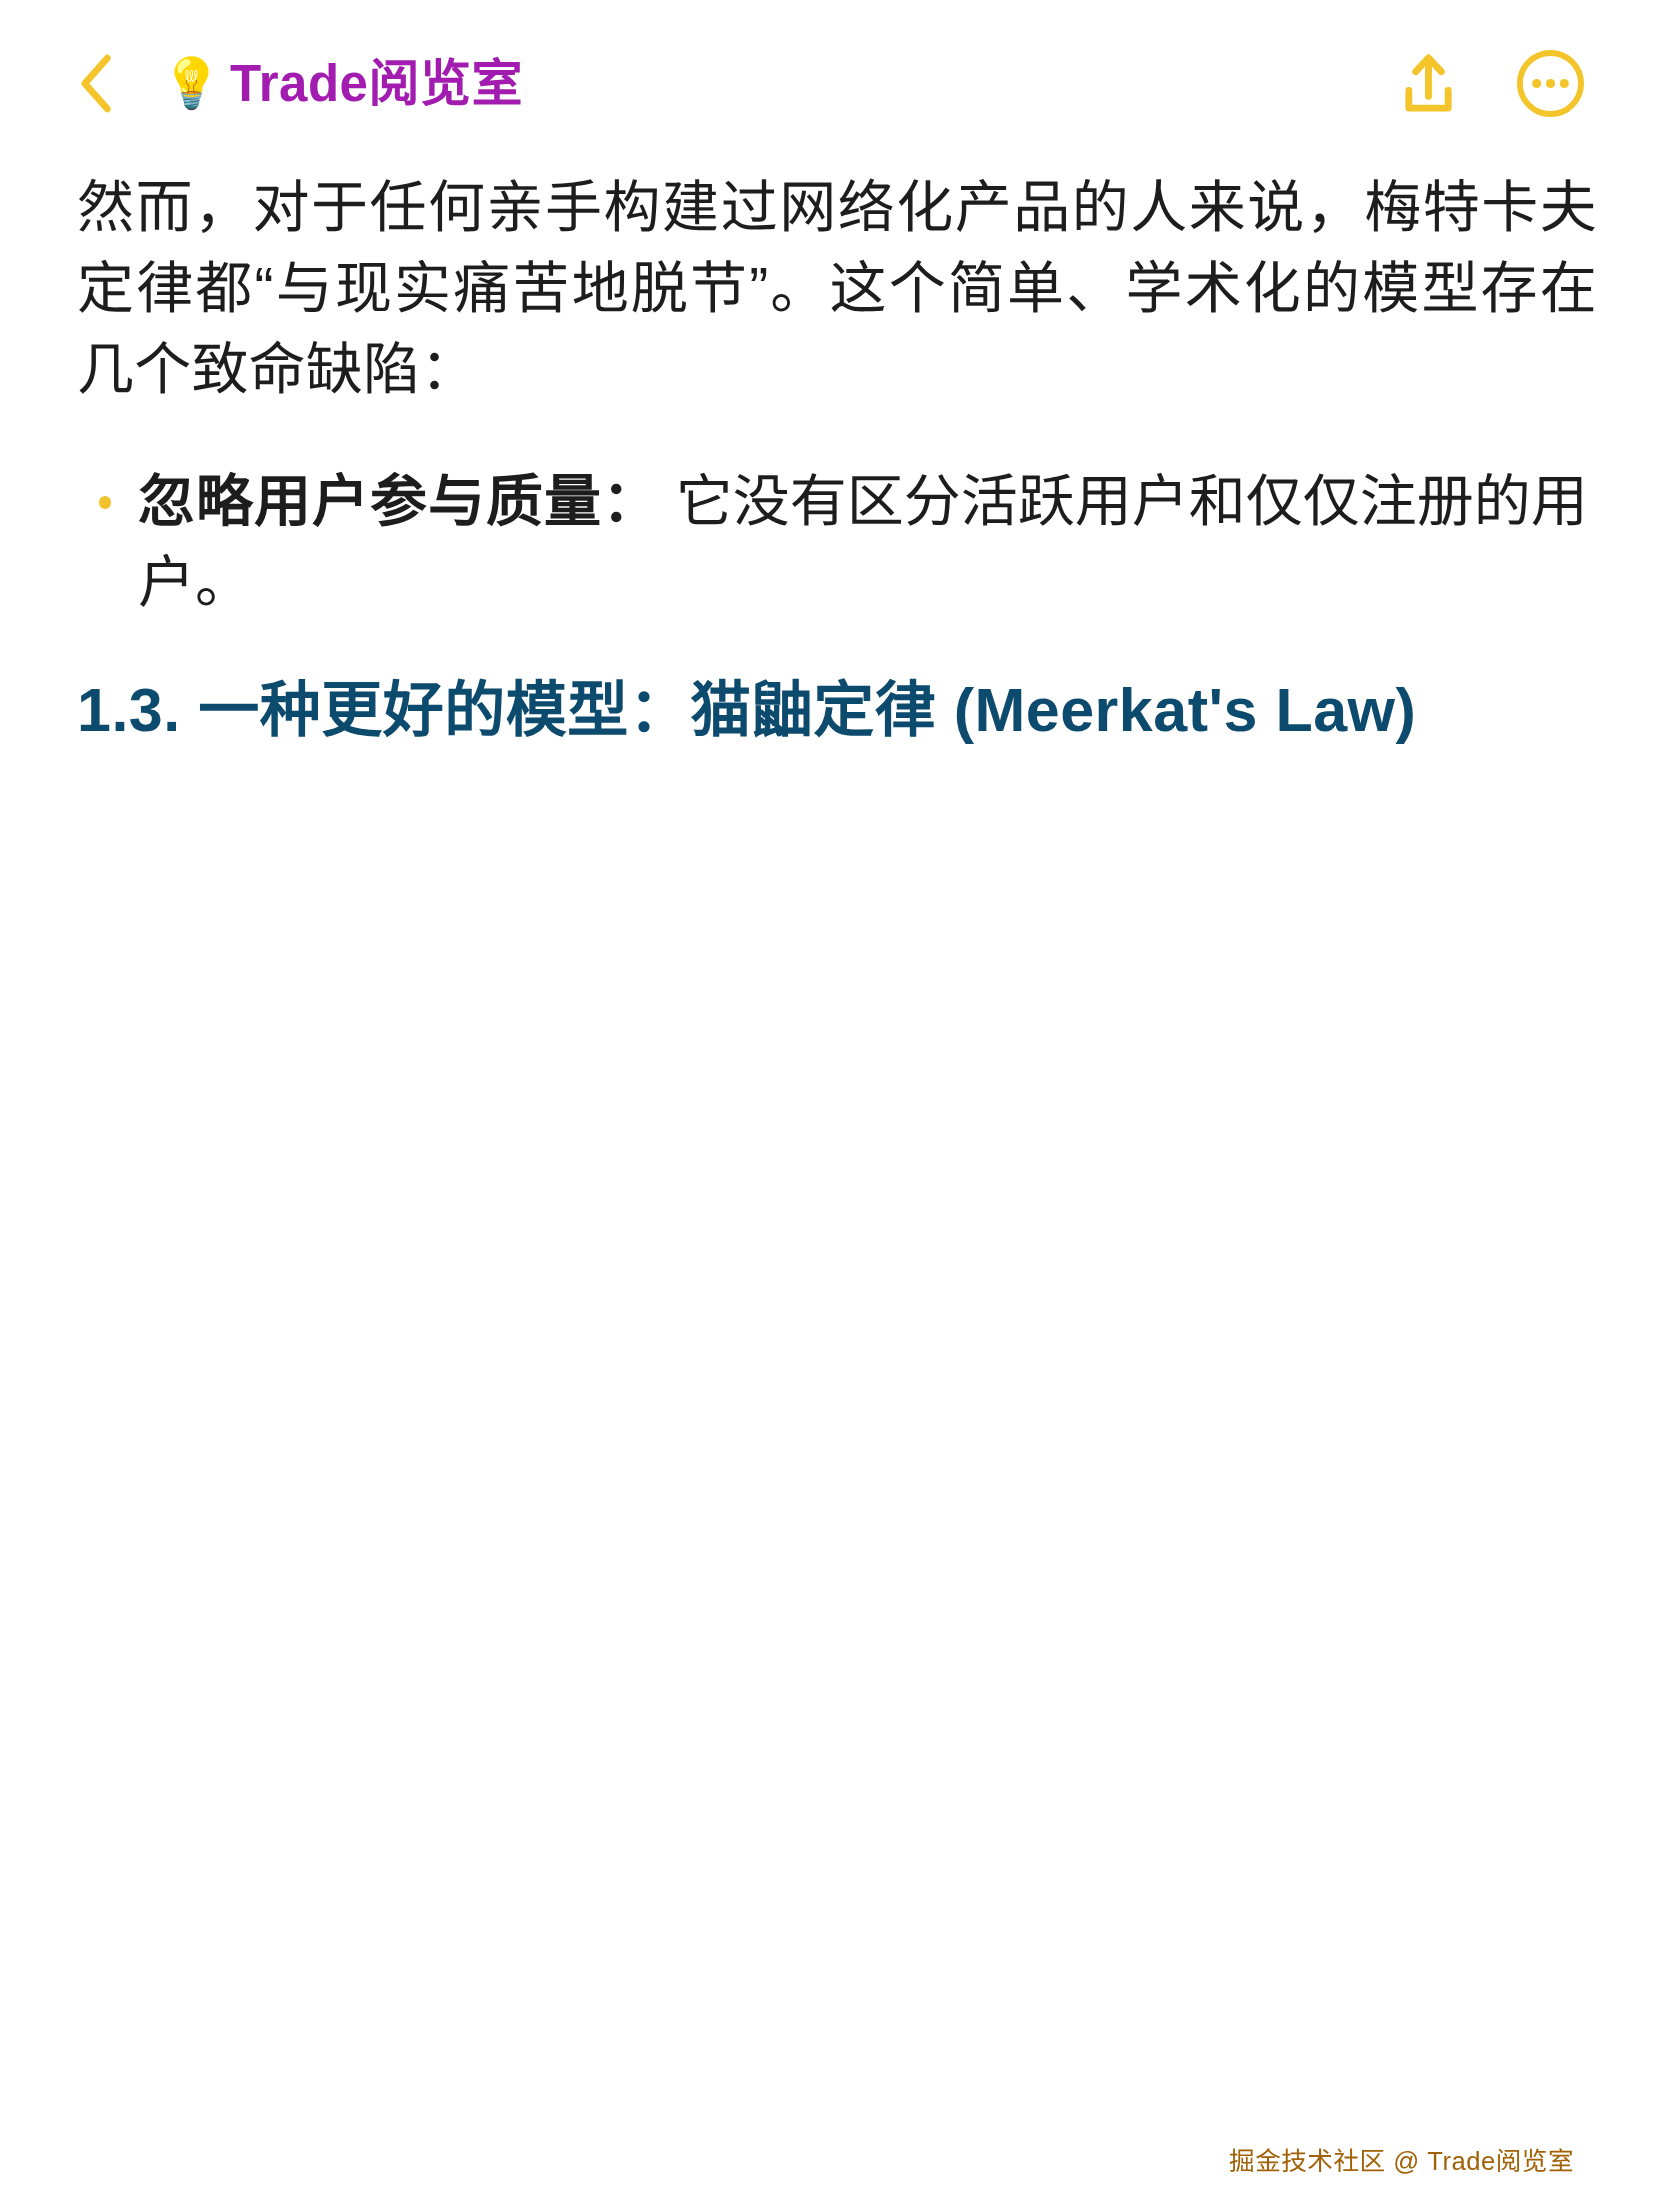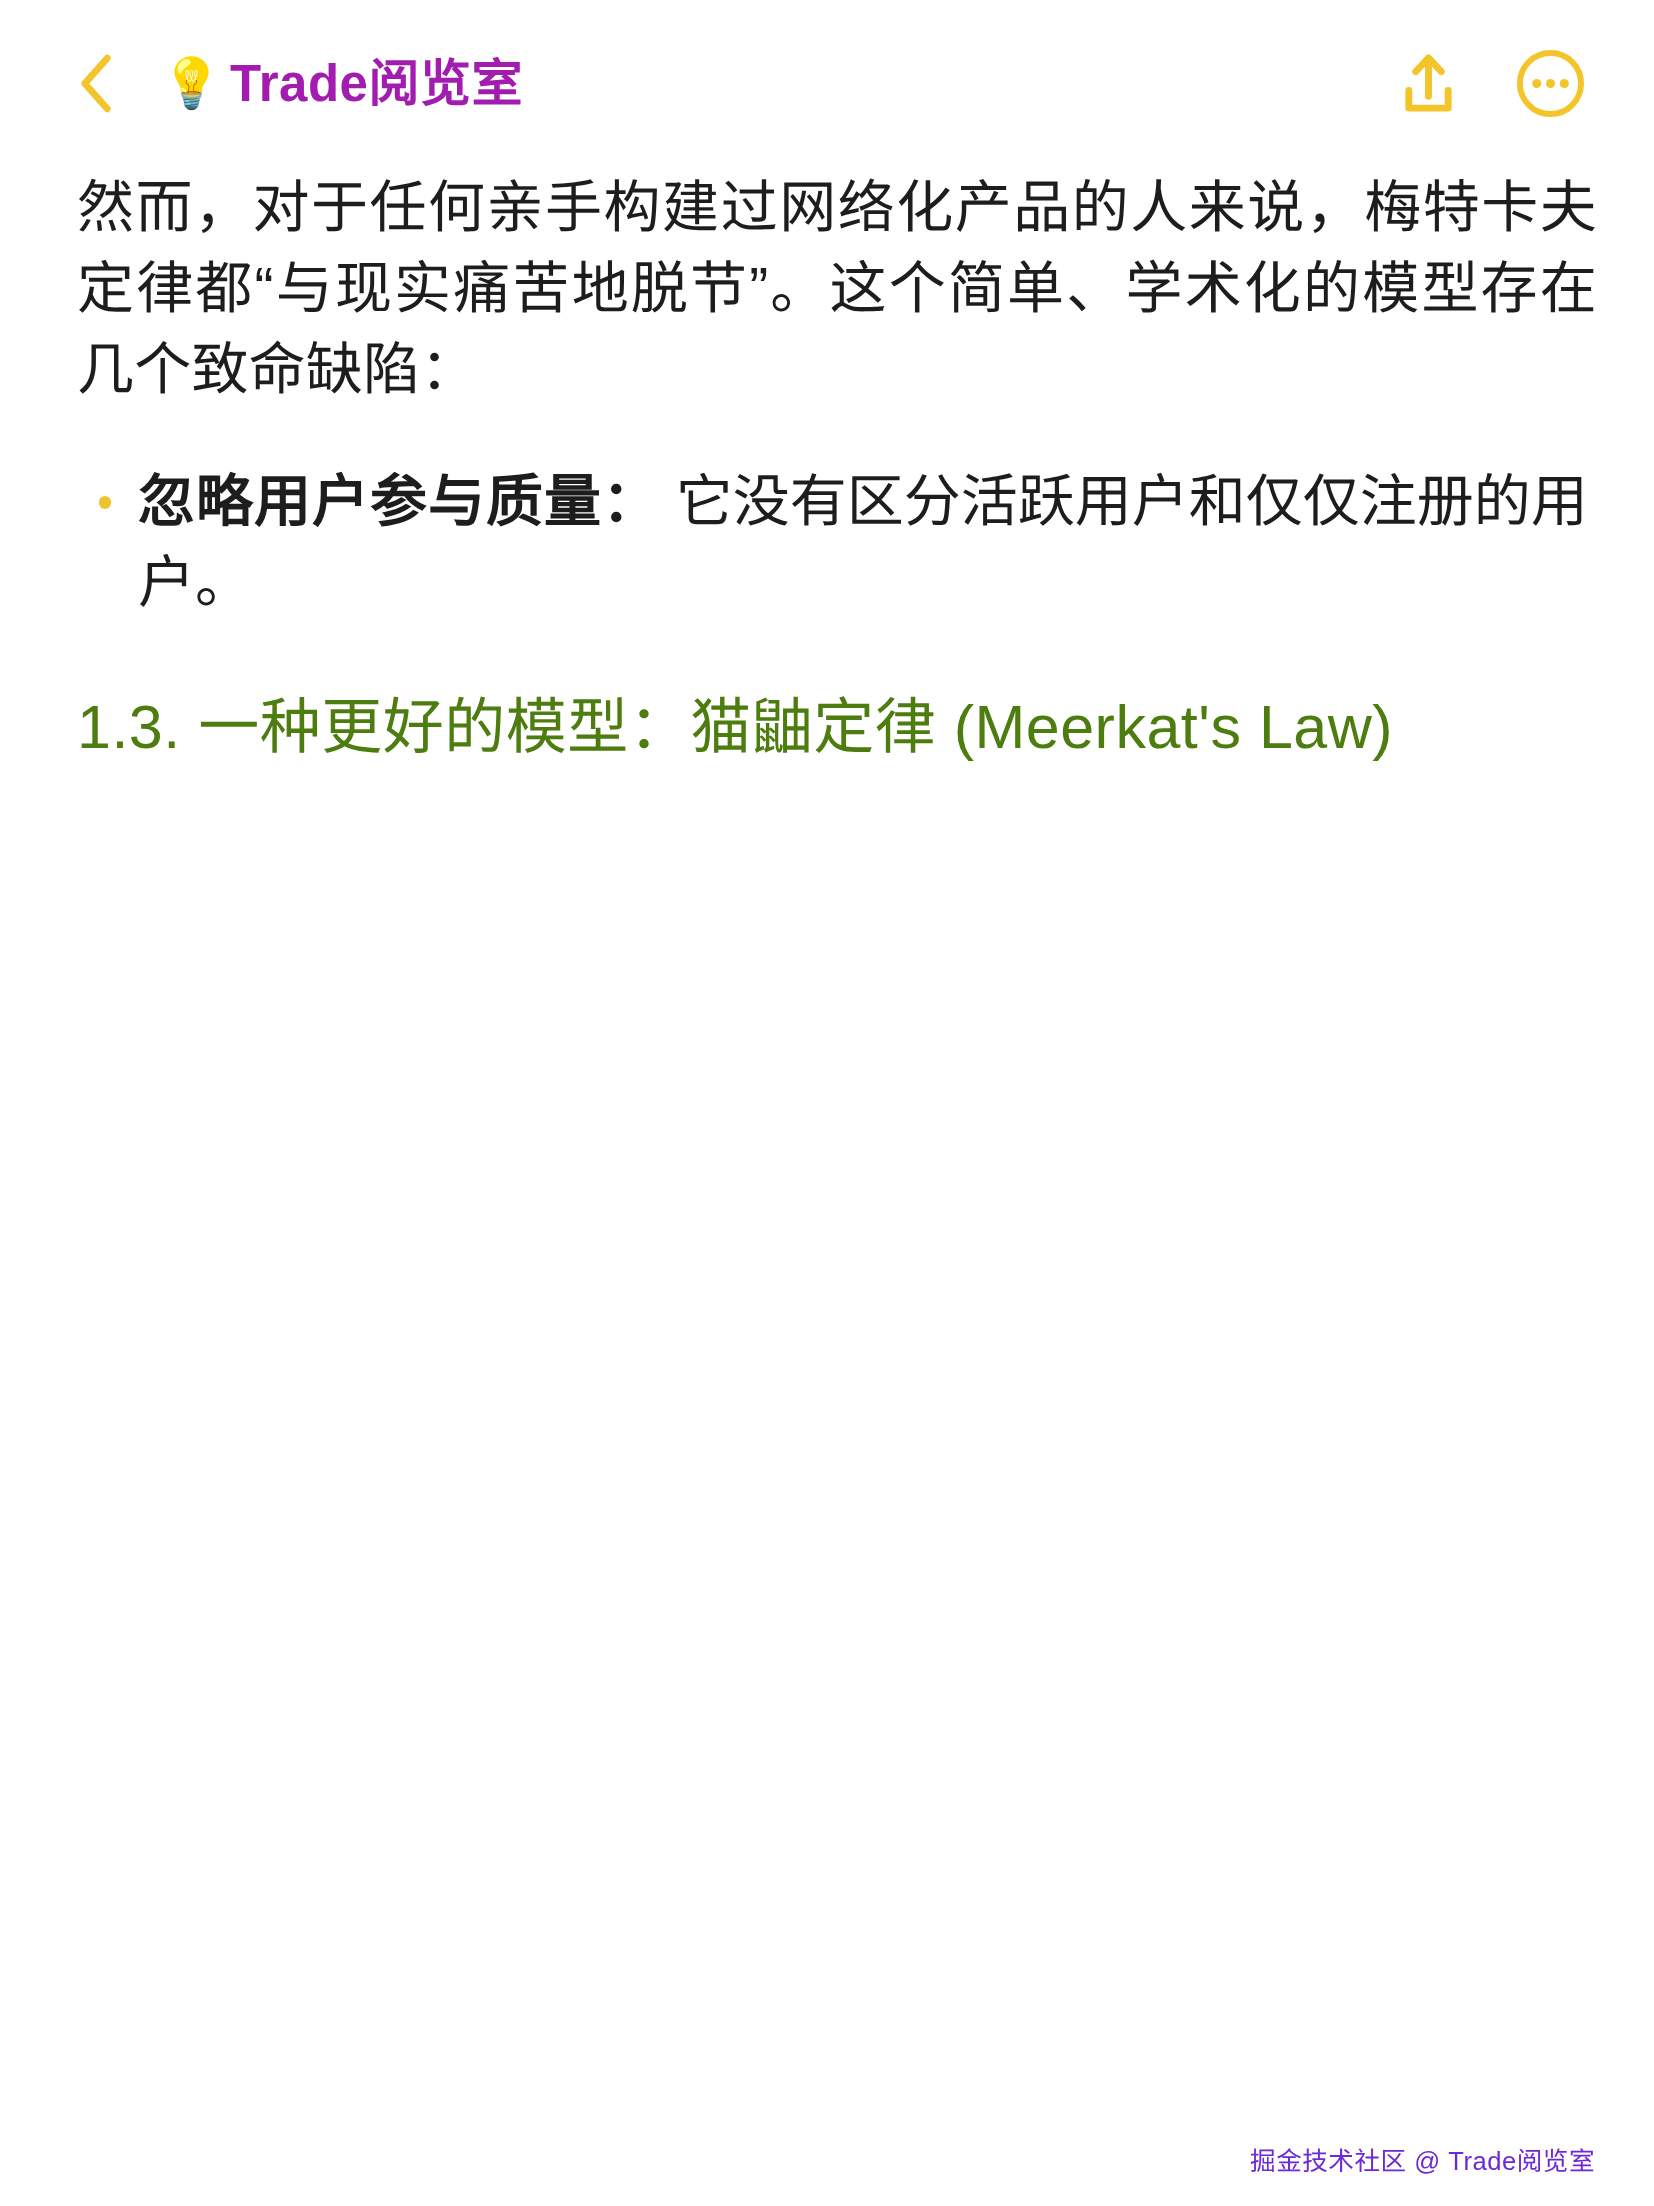--- a/index.html
+++ b/index.html
@@ -107,31 +107,31 @@
     background: #f0c22c;
   }
   .lead {
     font-weight: 700;
     letter-spacing: 1px;
     text-align: center;
   }
   h2.section-title {
     font-size: 61px;
     line-height: 1.35;
-    font-weight: 400;
-    color: #4d7c0f;
-    margin: 63px 0 47px 0;
+    font-weight: 700;
+    color: #0c4a6e;
+    margin: 46px 0 47px 0;
     letter-spacing: 0.5px;
   }
   .watermark {
     position: absolute;
-    right: 60px;
+    right: 81px;
     bottom: 29.6px;
     font-size: 25.6px;
-    color: #6d28d9;
+    color: #a16207;
     letter-spacing: 0.5px;
     white-space: nowrap;
   }
 </style>
 </head>
 <body>
 
 <div class="page">
 
   <div class="topbar">

